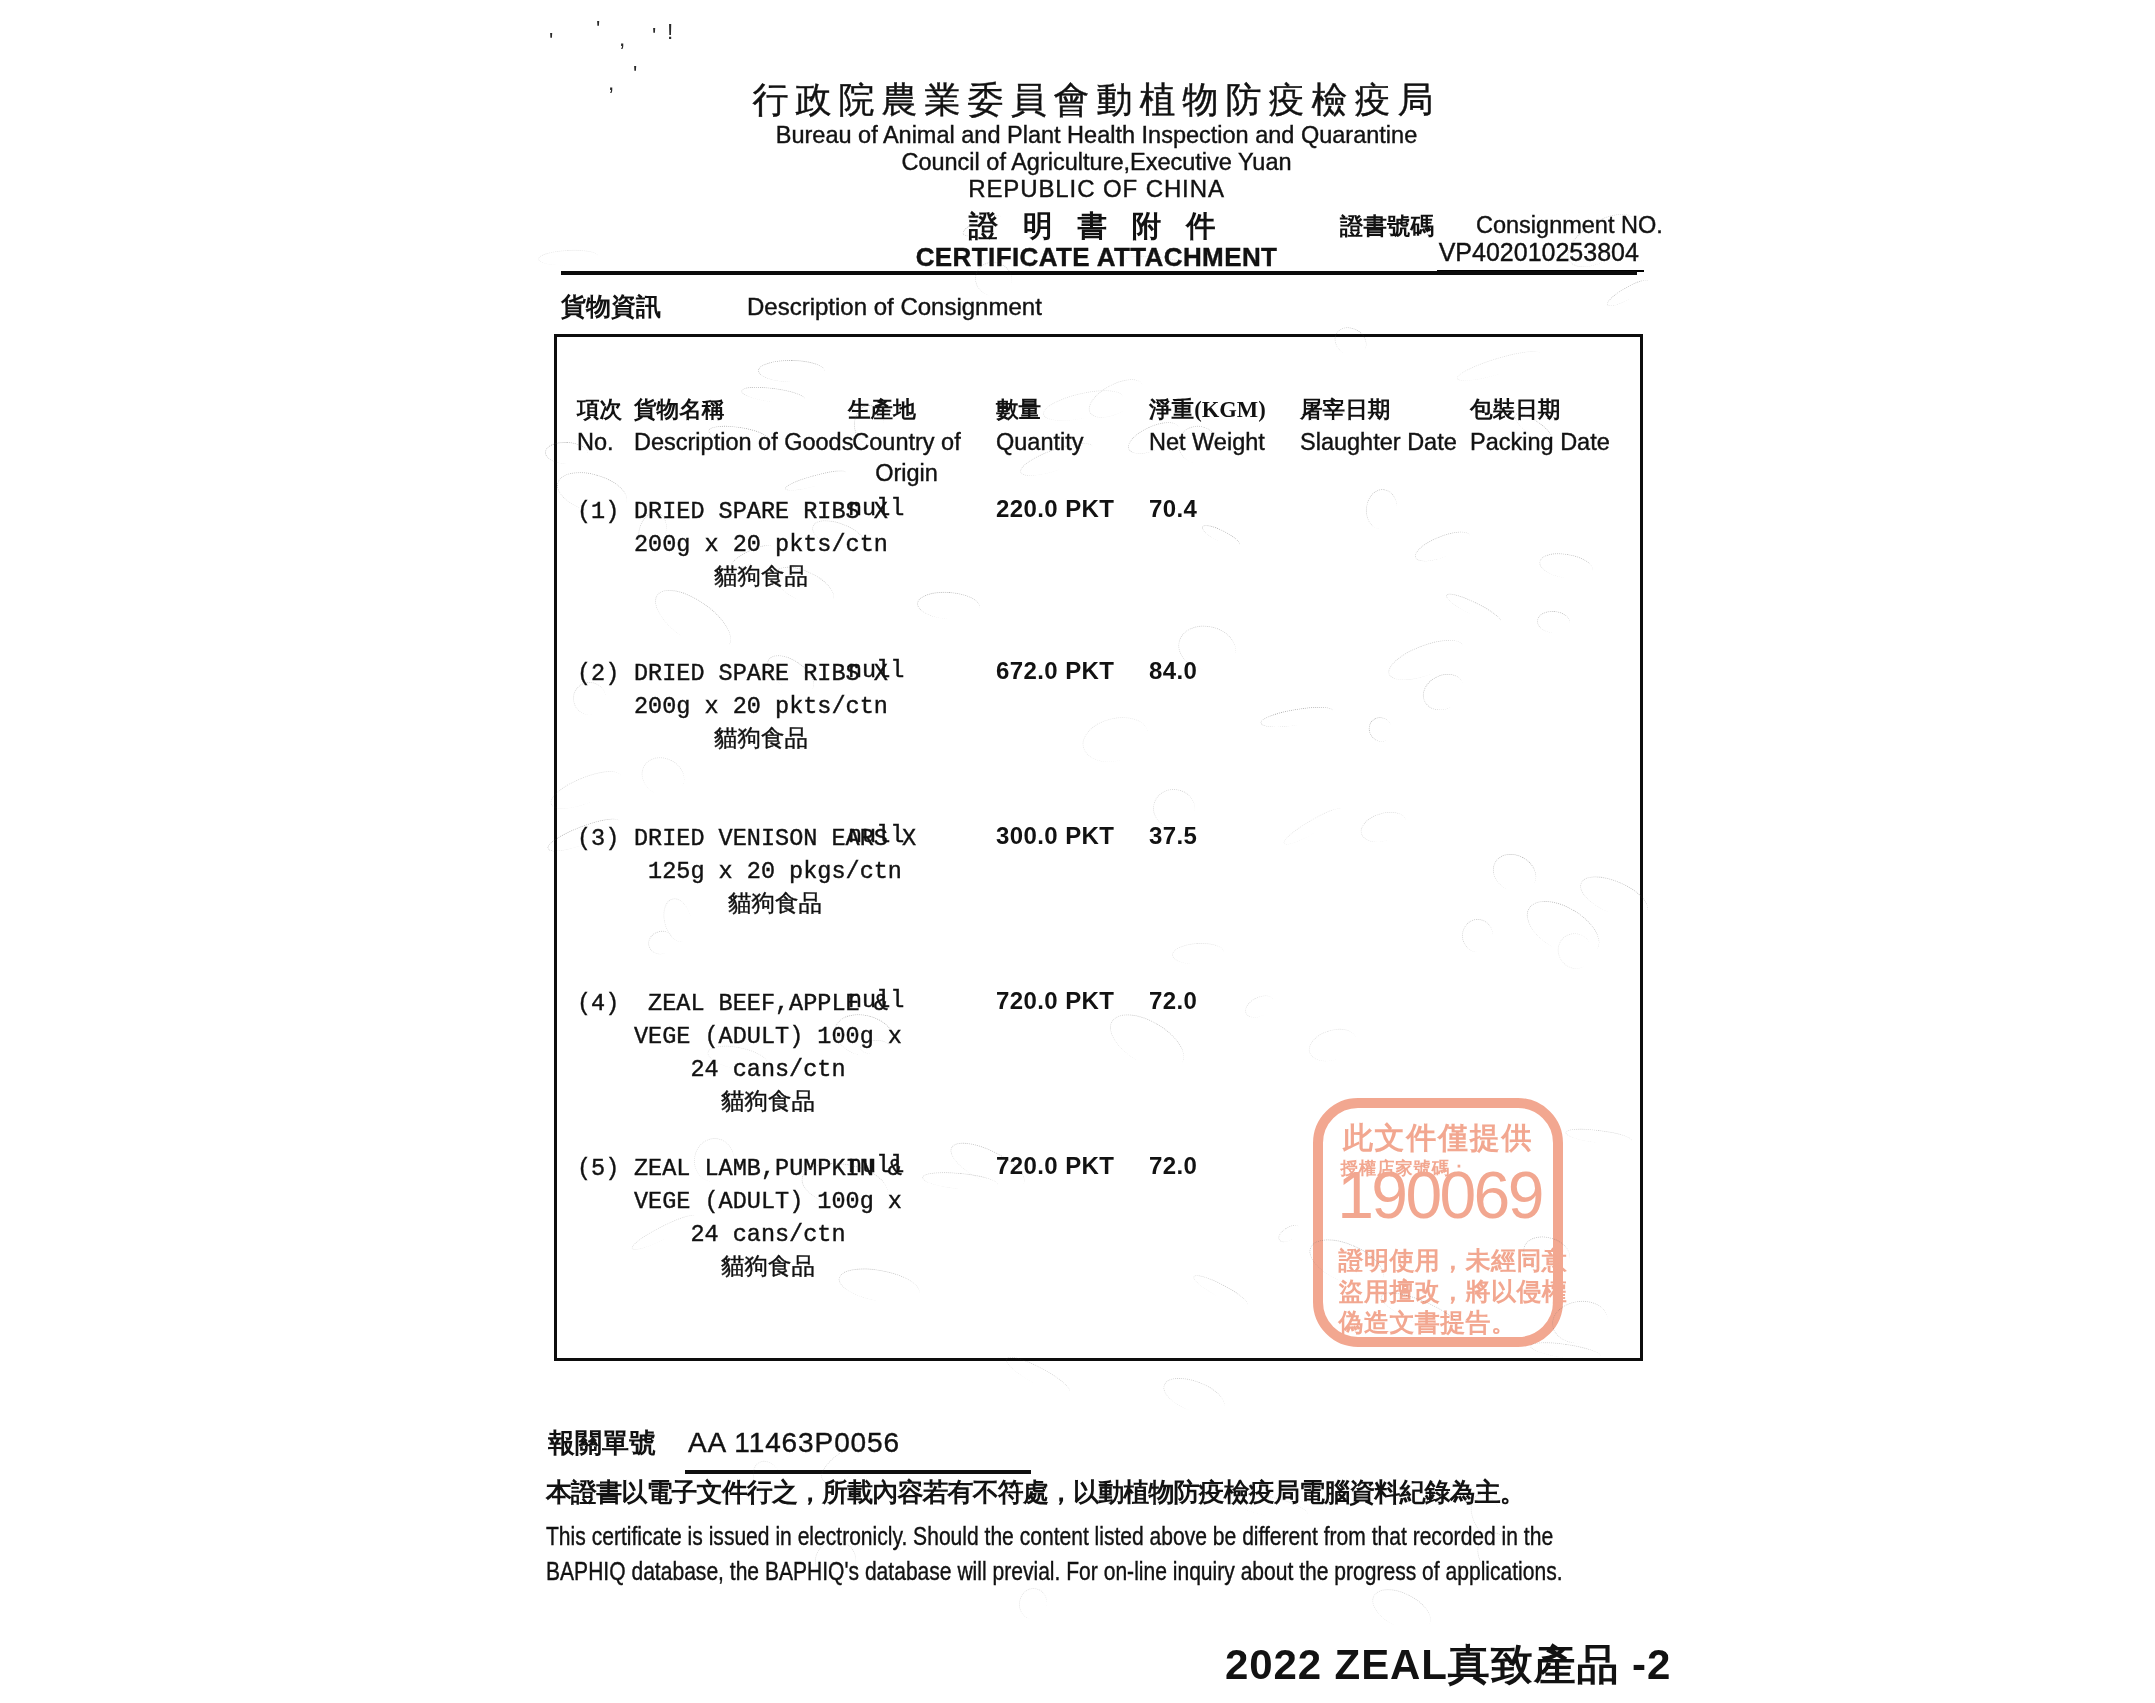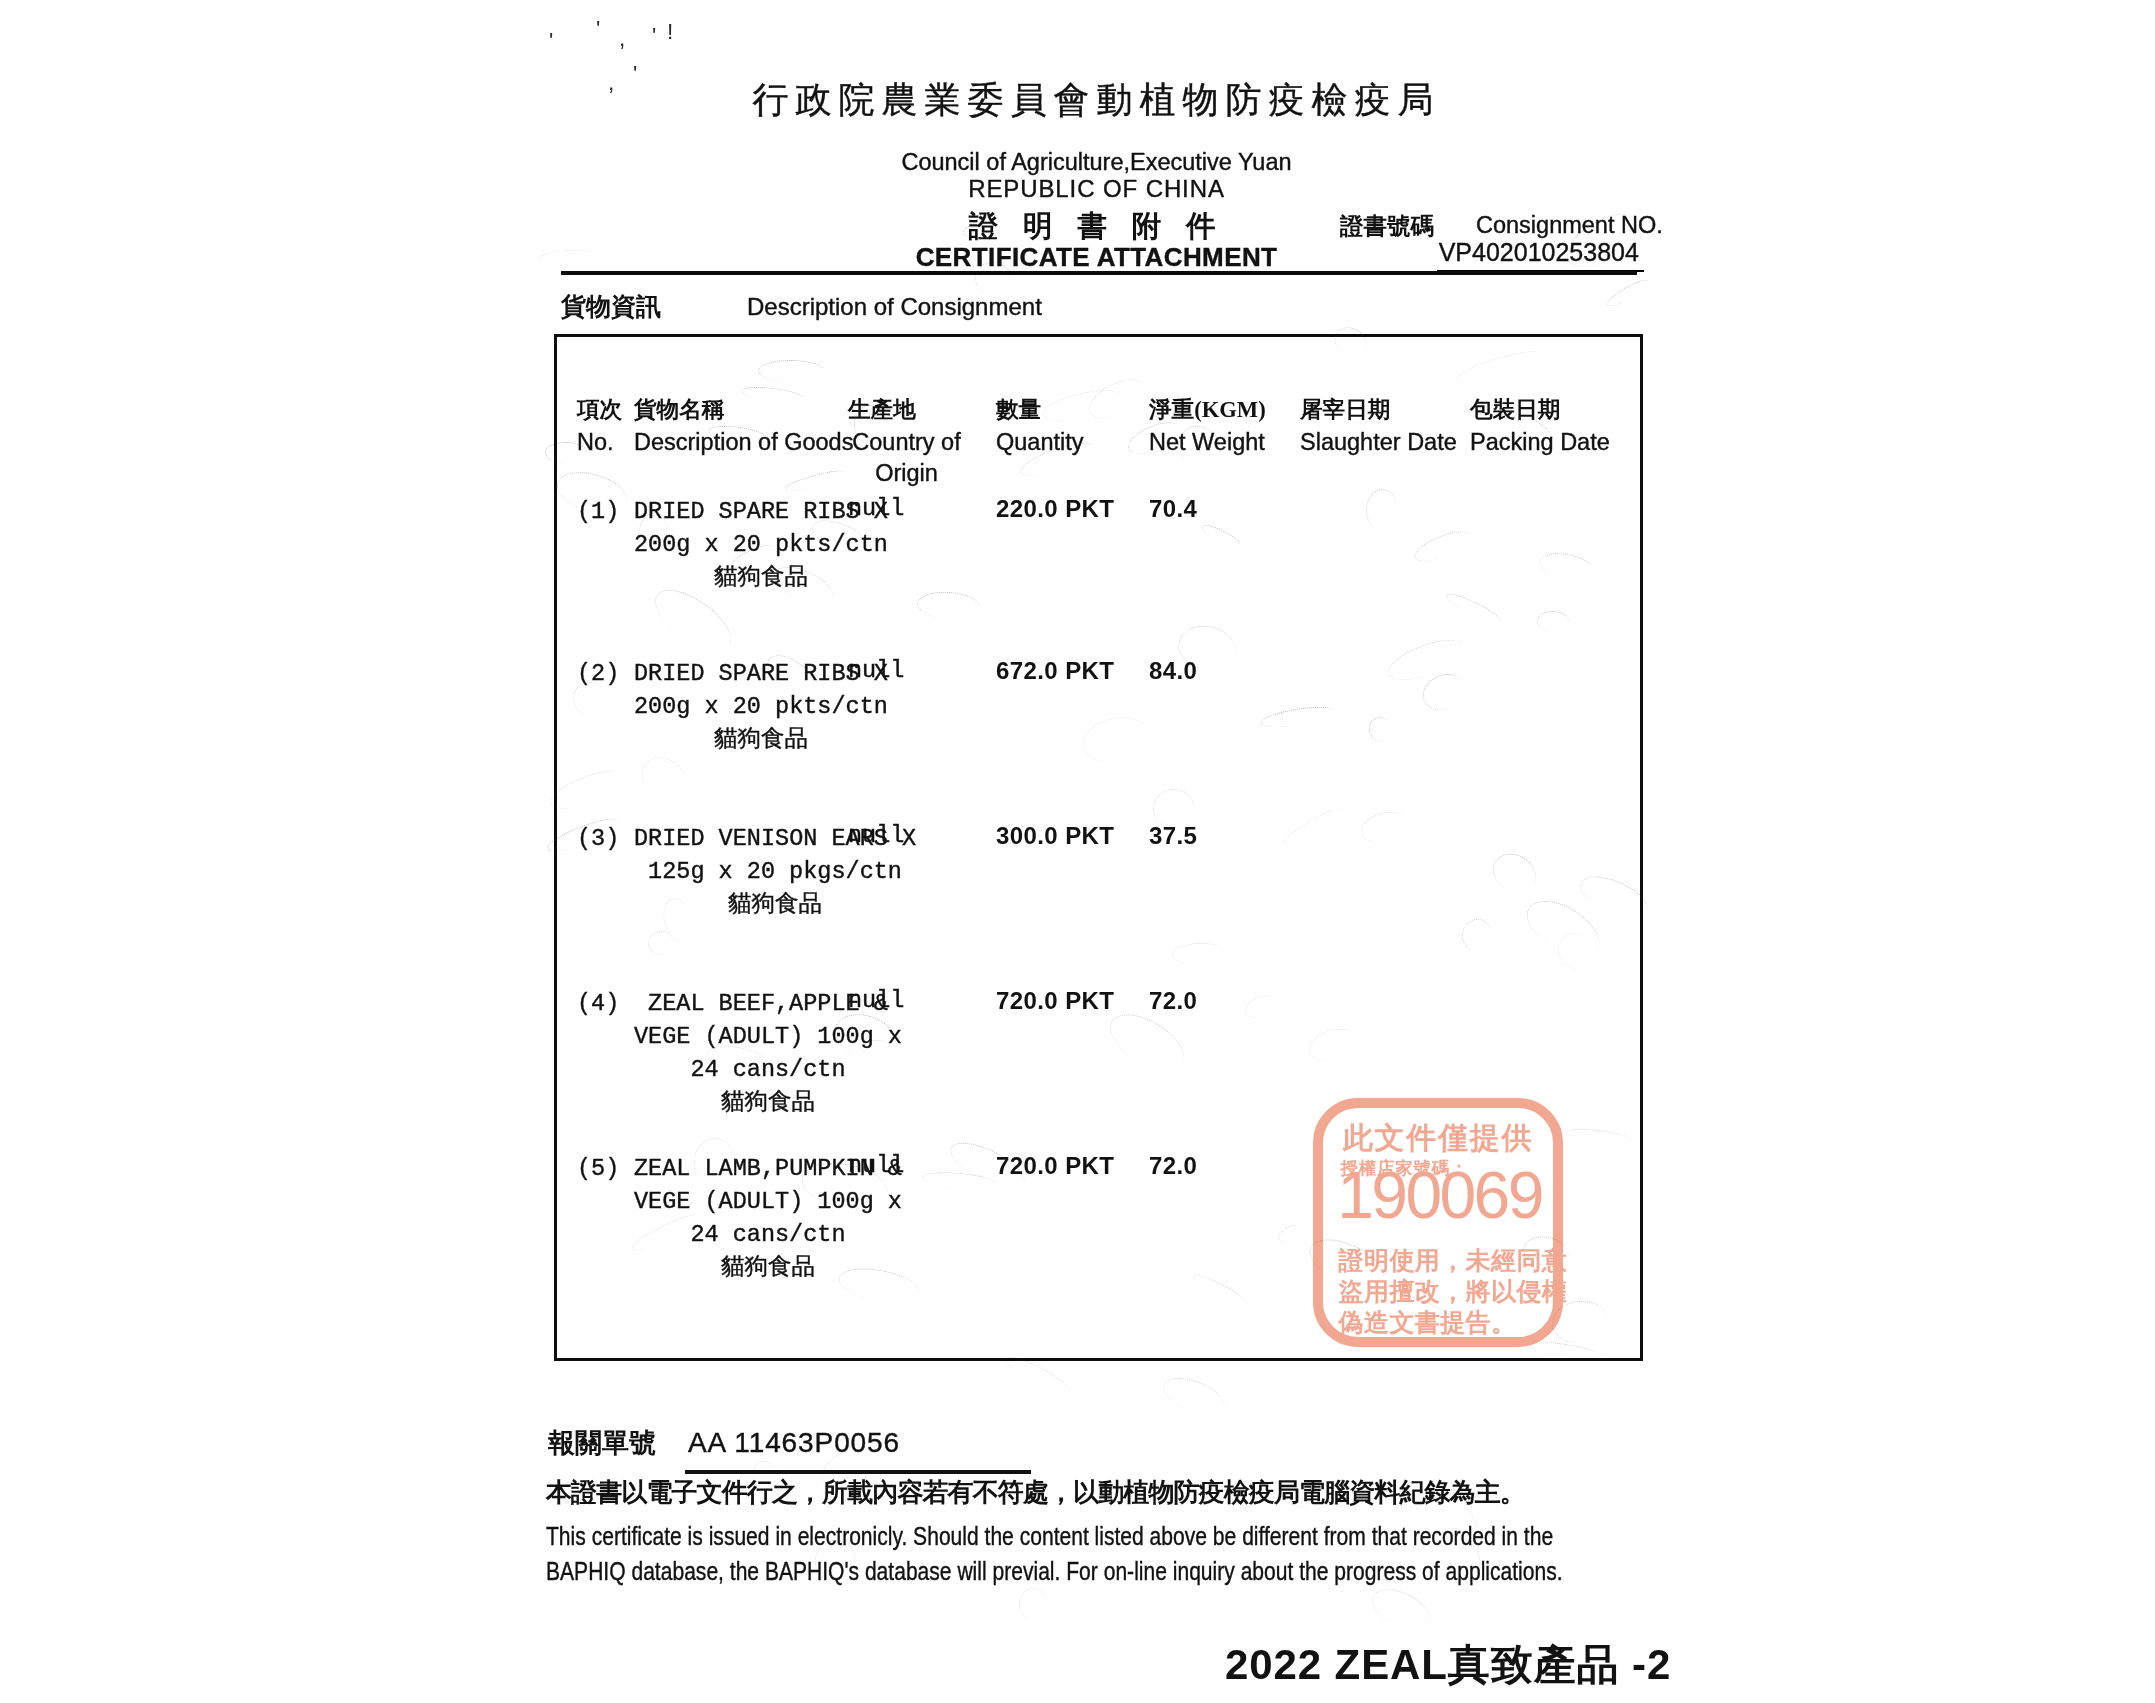--- a/index.html
+++ b/index.html
@@ -66,20 +66,21 @@
   .noise{position:absolute;border-top:1.7px dotted #4a4a4a;border-left:0.9px dotted #6a6a6a;
          border-radius:50%;pointer-events:none;}
   .tick{position:absolute;font-size:22.6px;color:#2a2a2a;pointer-events:none;}
 </style>
 </head>
 <body>
 
 <div id="page">
 
   <div class="abs ctr serif ink org-zh">行政院農業委員會動植物防疫檢疫局</div>
+  <div class="abs ctr ink org-en1">Bureau of Animal and Plant Health Inspection and Quarantine</div>
   <div class="abs ctr ink org-en2">Council of Agriculture,Executive Yuan</div>
   <div class="abs ctr ink org-en3">REPUBLIC OF CHINA</div>
 
   <div class="abs ctr b ink doc-en">CERTIFICATE ATTACHMENT</div>
   <div class="abs ctr serif b doc-zh">證 明 書 附 件</div>
   <div class="abs serif b cert-zh">證書號碼</div>
   <div class="abs ink cert-en">Consignment NO.</div>
   <div class="abs ink cert-no">VP402010253804</div>
   <div class="abs rule"></div>
 

